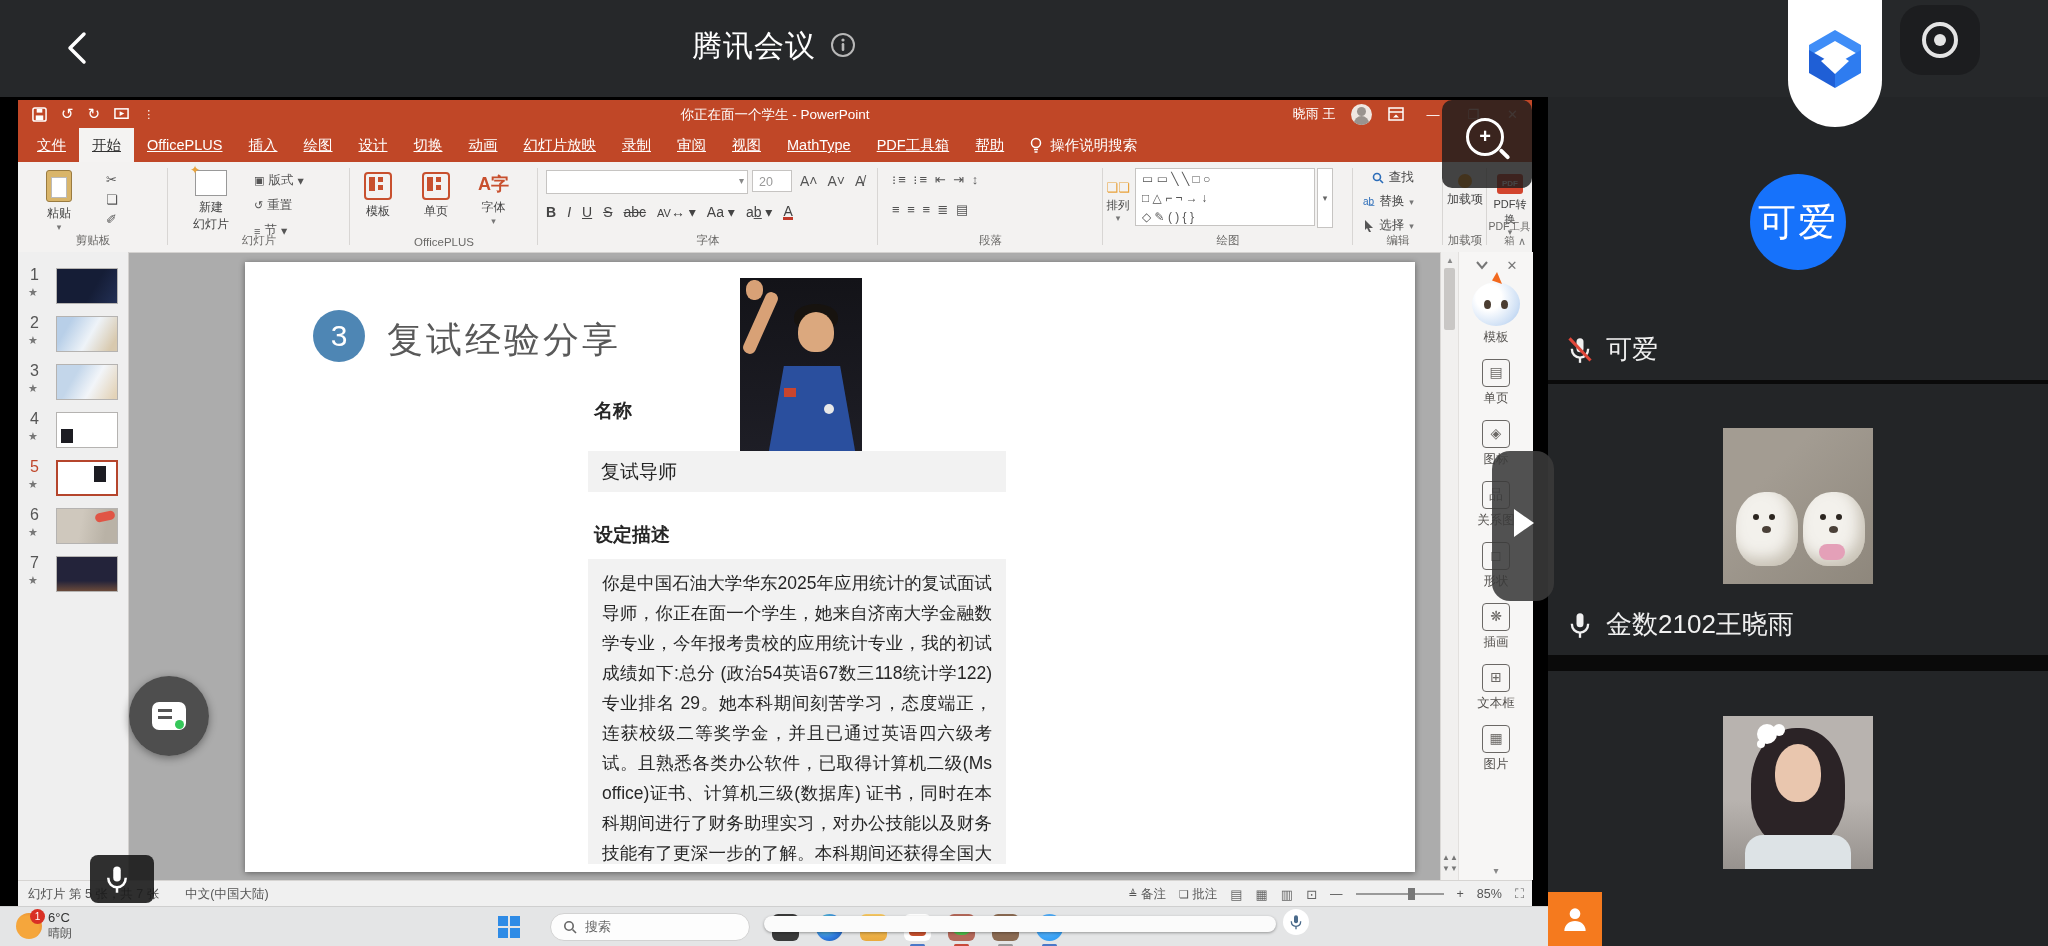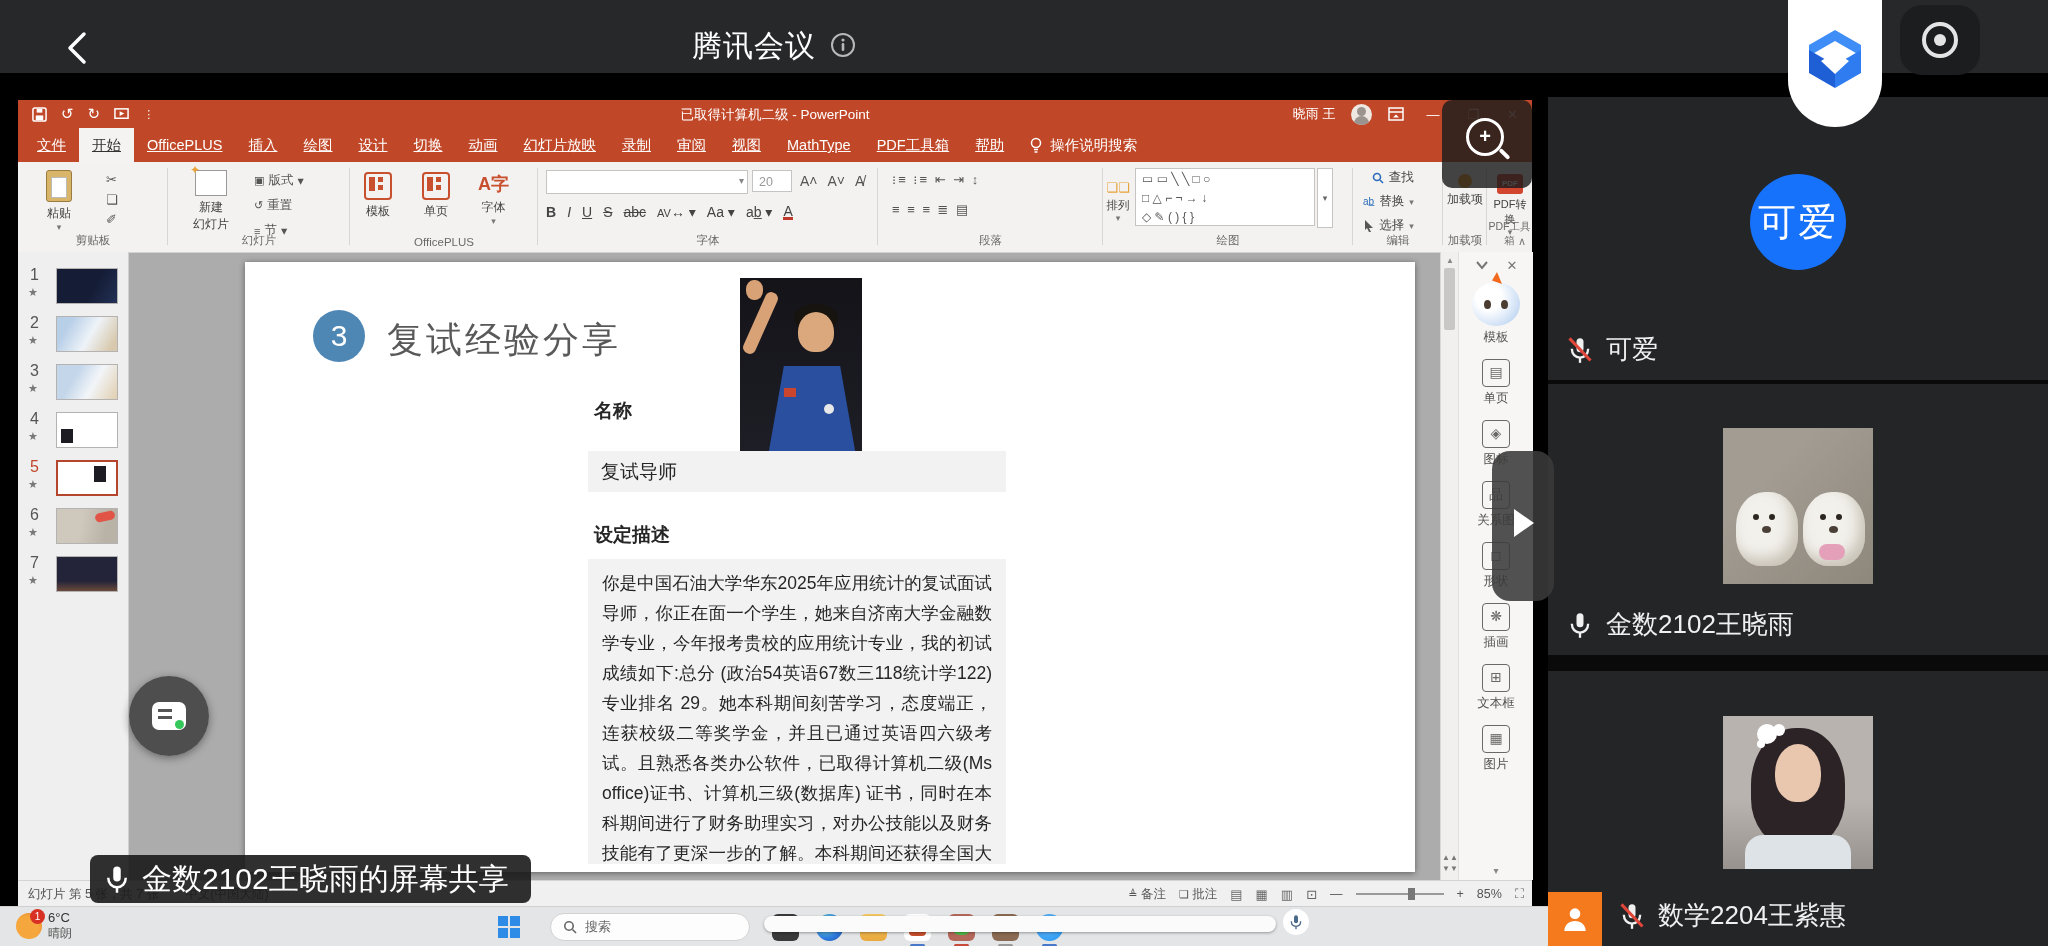--- a/index.html
+++ b/index.html
@@ -1,19 +1,19 @@
 <!DOCTYPE html>
 <html><head>
 <meta charset="utf-8">
 <style>
   html,body{margin:0;padding:0;background:#000;width:2048px;height:946px;overflow:hidden;
     font-family:"Liberation Sans","DejaVu Sans",sans-serif;-webkit-font-smoothing:antialiased;}
   .abs{position:absolute;}
   
-  #topbar{left:0;top:0;width:2048px;height:73px;background:#26282a;z-index:30;}
+  #topbar{left:0;top:0;width:2048px;height:97px;background:#26282a;z-index:30;}
   #back-btn{left:58px;top:28px;width:40px;height:40px;cursor:pointer;}
   #back-btn svg{width:40px;height:40px;}
   #meeting-title-wrap{left:0;top:26px;width:1548px;text-align:center;color:#fff;font-size:30px;letter-spacing:1px;}
   #meeting-title-wrap .info{display:inline-block;vertical-align:middle;margin-left:14px;}
   #logo-tile{left:1788px;top:0;width:94px;height:127px;background:#fff;border-radius:0 0 47px 47px;z-index:45;}
   #logo-tile svg{position:absolute;left:17px;top:28px;}
   #record-btn{left:1900px;top:5px;width:80px;height:70px;background:#1c1d1f;border-radius:22px;z-index:44;}
   #record-btn .ring{position:absolute;left:22px;top:17px;width:28px;height:28px;border:4px solid #e4e4e4;border-radius:50%;}
   #record-btn .dot{position:absolute;left:34px;top:29px;width:12px;height:12px;background:#e4e4e4;border-radius:50%;}
   
@@ -205,21 +205,21 @@
         <rect x="5" y="2" width="6" height="4" fill="#fff"></rect>
       </svg>
     <span>↺</span>
     <span>↻</span>
     <svg viewBox="0 0 16 16">
         <rect x="1" y="2" width="14" height="10" fill="none" stroke="#fff" stroke-width="1.6"></rect>
         <polygon points="6,4.5 11,7 6,9.5" fill="#fff"></polygon>
       </svg>
     <span style="font-size:11px;">⋮</span>
   </div>
-  <div id="ppt-window-title">已取得计算机二级 - PowerPoint</div>
+  <div id="ppt-window-title">你正在面一个学生 - PowerPoint</div>
   <div id="tb-right">
     <span>晓雨 王</span>
     <span class="avatar-circle">
         <i></i>
         <b></b>
       </span>
     <svg width="16" height="14" viewBox="0 0 16 14">
         <rect x="1" y="1" width="14" height="12" fill="none" stroke="#fff" stroke-width="1.5"></rect>
         <line x1="1" y1="5" x2="15" y2="5" stroke="#fff" stroke-width="1.5"></line>
         <polygon points="8,7.5 11,10.5 5,10.5" fill="#fff"></polygon>
@@ -548,21 +548,20 @@
 <div class="abs" id="captions-btn">
   <div class="card"></div>
   <div class="gdot"></div>
 </div>
 <div class="abs" id="share-banner">
   <svg viewBox="0 0 24 24">
       <rect x="9" y="2" width="6" height="12" rx="3" fill="#fff"></rect>
       <path d="M5 11c0 4.5 3 7.5 7 7.5s7-3 7-7.5" fill="none" stroke="#fff" stroke-width="2"></path>
       <line x1="12" y1="18.5" x2="12" y2="23" stroke="#fff" stroke-width="2"></line>
     </svg>
-  <span>金数2102王晓雨的屏幕共享</span>
 </div>
 
 <div class="abs" id="taskbar">
   <div id="weather">
     <span class="wicon">
         <span class="badge">1</span>
       </span>
     <span class="wtxt">
         <div>6°C</div>
         <div class="cond">晴朗</div>
@@ -639,29 +638,20 @@
       <span>金数2102王晓雨</span>
     </div>
   </div>
   <div class="tile" id="tile-3">
     <div id="woman-photo">
       <span class="hair"></span>
         <span class="face"></span>
         <span class="flower"></span>
         <span class="body"></span>
     </div>
-    <div class="name-row" style="left:70px;">
-      <svg viewBox="0 0 24 24">
-          <rect x="9" y="2" width="6" height="12" rx="3" fill="#f0f0f0"></rect>
-          <path d="M5 11c0 4.5 3 7.5 7 7.5s7-3 7-7.5" fill="none" stroke="#f0f0f0" stroke-width="2"></path>
-          <line x1="12" y1="18.5" x2="12" y2="23" stroke="#f0f0f0" stroke-width="2"></line>
-          <line x1="3" y1="2" x2="21" y2="21" stroke="#e0473a" stroke-width="2.6"></line>
-        </svg>
-      <span>数学2204王紫惠</span>
-    </div>
     <div id="member-corner">
       <svg viewBox="0 0 24 24">
           <circle cx="12" cy="8" r="4" fill="#fff"></circle>
           <path d="M4 21c0-4.5 3.5-7.5 8-7.5s8 3 8 7.5z" fill="#fff"></path>
         </svg>
     </div>
   </div>
 </div>
 
 </body></html>

